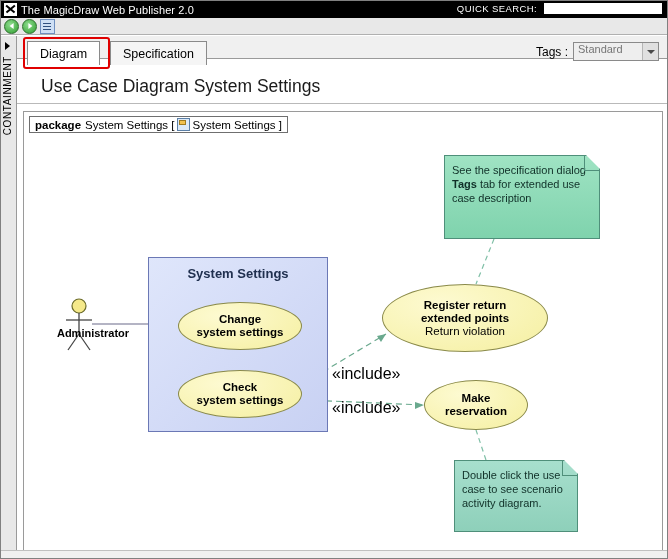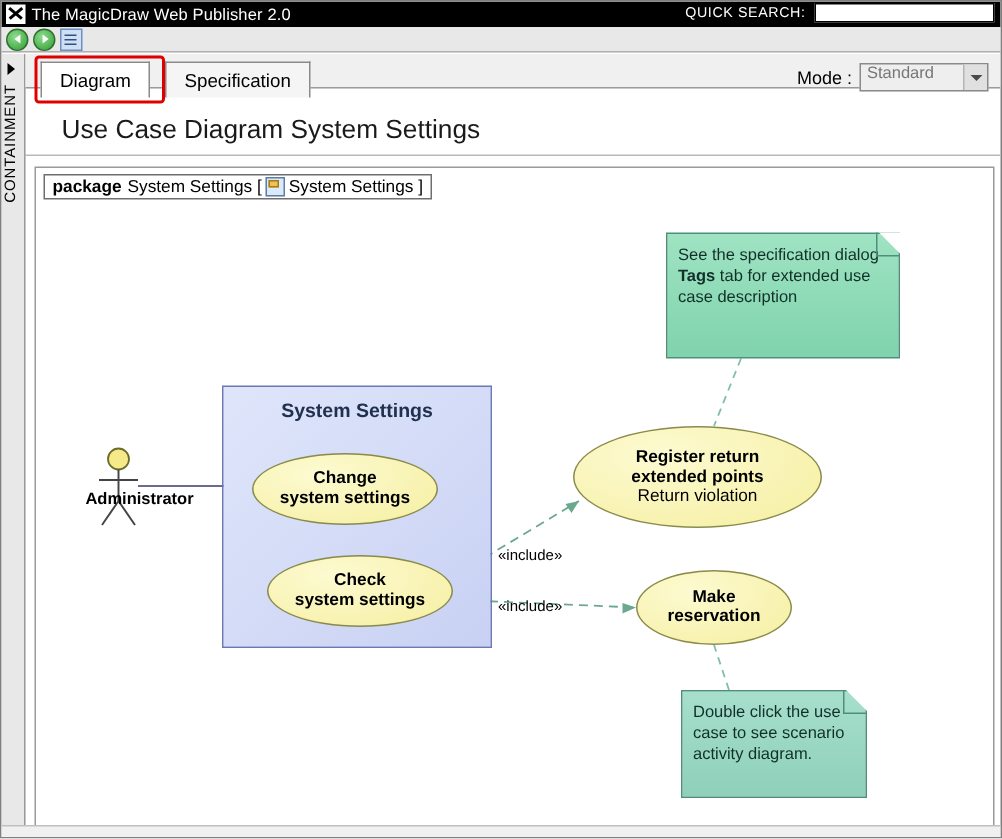--- a/index.html
+++ b/index.html
@@ -327,21 +327,21 @@
     justify-content: center;
     text-align: center;
     font-size: 11.5px;
     line-height: 13px;
     box-sizing: border-box;
   }
   .ellipse .uc-label { font-weight: bold; }
   .ellipse .uc-sub { font-weight: bold; }
   .ellipse .uc-plain { font-weight: normal; }
 
-  .uc-change   { left: 144px; top: 190px; width: 124px; height: 48px; }
+  .uc-change   { left: 154px; top: 190px; width: 124px; height: 48px; }
   .uc-check    { left: 154px; top: 258px; width: 124px; height: 48px; }
   .uc-register { left: 358px; top: 172px; width: 166px; height: 68px; text-align: center; }
   .uc-make     { left: 400px; top: 268px; width: 104px; height: 50px; }
 
   .note {
     position: absolute;
     box-sizing: border-box;
     font-size: 11px;
     line-height: 14px;
     padding: 7px 9px 5px 7px;
@@ -378,21 +378,21 @@
     position: absolute;
     left: 14px; top: 215px;
     width: 110px;
     font-size: 11px;
     font-weight: bold;
     text-align: center;
   }
 
   .inc-label {
     position: absolute;
-    font-size: 10px;
+    font-size: 16px;
     color: #000000;
     white-space: nowrap;
   }
   .inc-1 { left: 308px; top: 253px; }
   .inc-2 { left: 308px; top: 287px; }
 
   svg.overlay {
     position: absolute;
     left: 0; top: 0;
     width: 640px; height: 440px;
@@ -444,21 +444,21 @@
   <div class="containment">
     <div class="tri"></div>
     <div class="vtext">CONTAINMENT</div>
   </div>
 
   <div class="tabstrip">
     <div class="tab tab-diagram selected">Diagram</div>
     <div class="tab tab-spec">Specification</div>
     <div class="tab-highlight"></div>
     <div class="mode-wrap">
-      <span class="mode-label">Mode :</span>
+      <span class="mode-label">Tags :</span>
       <div class="mode-select">
         <span>Standard</span>
         <span class="caret"></span>
       </div>
     </div>
   </div>
 
   <div class="page-heading">Use Case Diagram System Settings</div>
   <div class="heading-rule"></div>
 

